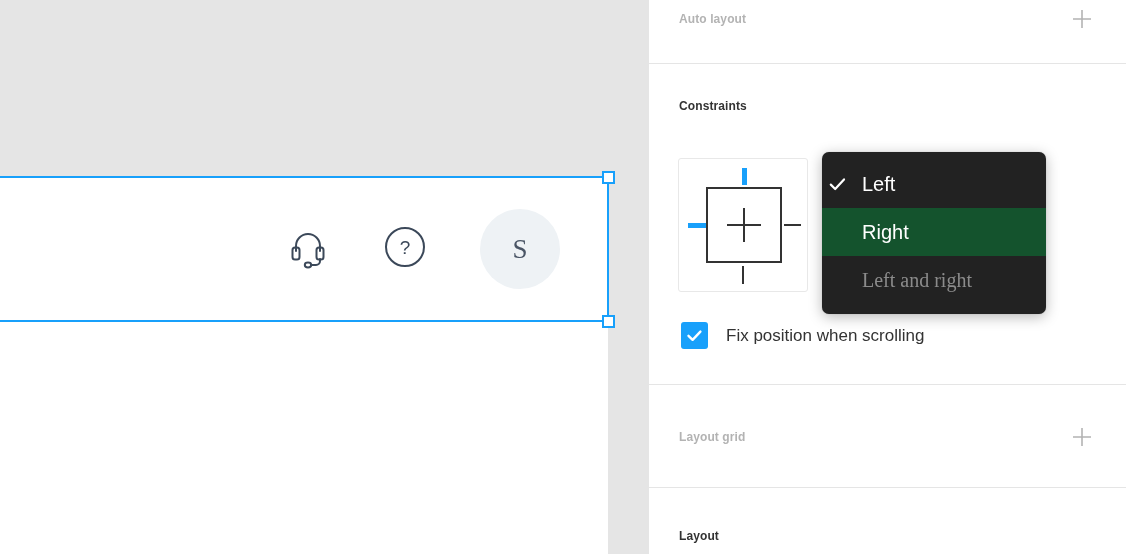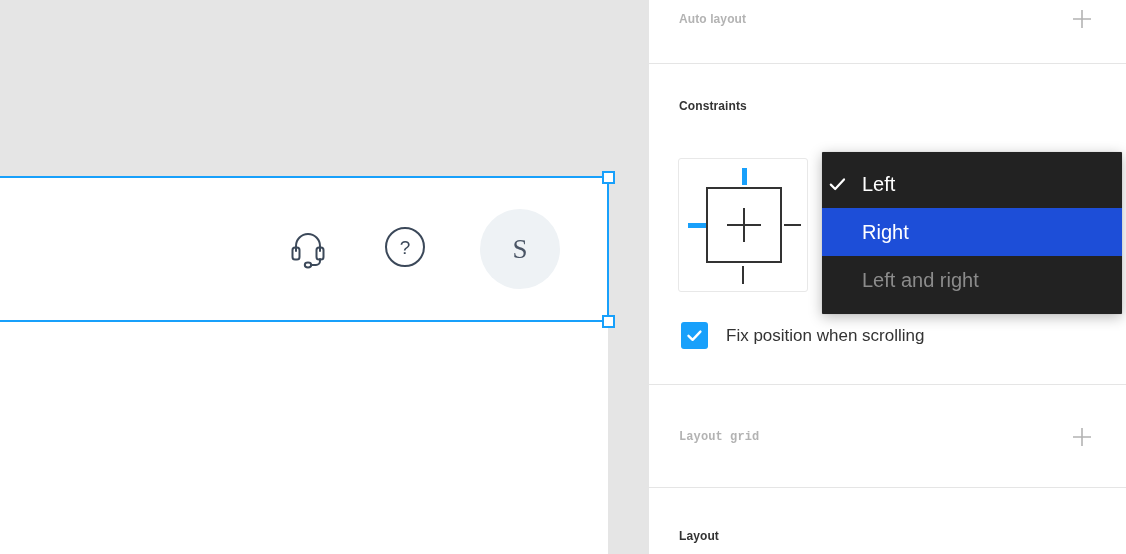--- a/index.html
+++ b/index.html
@@ -134,21 +134,21 @@
     color: #333333;
   }
   .sec-title.muted { color: #b3b3b3; }
   .plus {
     color: #b3b3b3;
     line-height: 0;
   }
 
   .sec-auto-layout { height: 63px; padding-top: 5px; }
   .sec-constraints { height: 320px; padding-top: 28px; }
-  .sec-layout-grid { height: 102px; padding-top: 38px; font-family: Liberation Mono, monospace; }
+  .sec-layout-grid { height: 102px; padding-top: 38px; }
   .sec-layer { height: 68px; padding-top: 34px; }
 
   
   .constraint-widget {
     position: absolute;
     left: 678px; top: 158px;
     width: 130px; height: 134px;
     border: 1px solid #e8e8e8;
     border-radius: 3px;
     box-sizing: border-box;
@@ -200,39 +200,39 @@
   .fix-label {
     font-size: 17px;
     color: #333333;
     white-space: nowrap;
   }
 
   
   .dropdown {
     position: absolute;
     left: 822px; top: 152px;
-    width: 300px;
+    width: 224px;
     background: #222222;
-    border-radius: 1px;
+    border-radius: 7px;
     padding: 8px 0 10px 0;
     box-sizing: border-box;
     box-shadow: 0 3px 14px rgba(0,0,0,.28), 0 0 1px rgba(0,0,0,.3);
     z-index: 20;
   }
   .dd-item {
     height: 48px;
     display: flex;
     align-items: center;
     padding-left: 28px;
     box-sizing: border-box;
     color: #ffffff;
     font-size: 20px;
   }
-  .dd-item.selected { background: #1d4ed8; }
-  .dd-item.disabled { color: #8b8b8b; }
+  .dd-item.selected { background: #14532d; }
+  .dd-item.disabled { color: #8b8b8b; font-family: Liberation Serif, serif; }
   .dd-check {
     width: 34px;
     margin-left: -22px;
     color: #ffffff;
     font-size: 19px;
     line-height: 0;
     flex: none;
     display: flex;
     align-items: center;
   }

